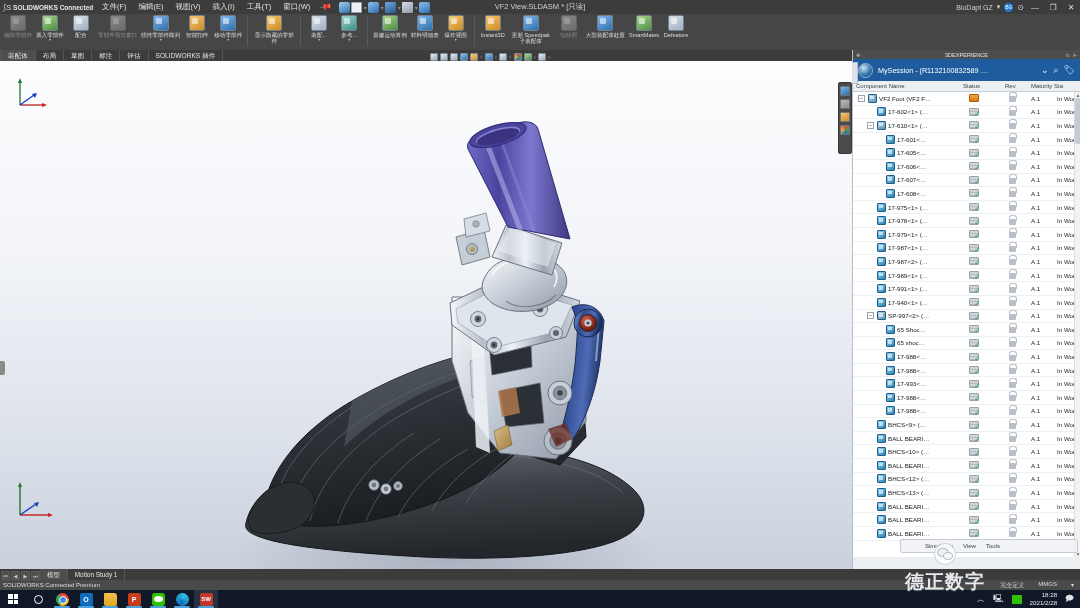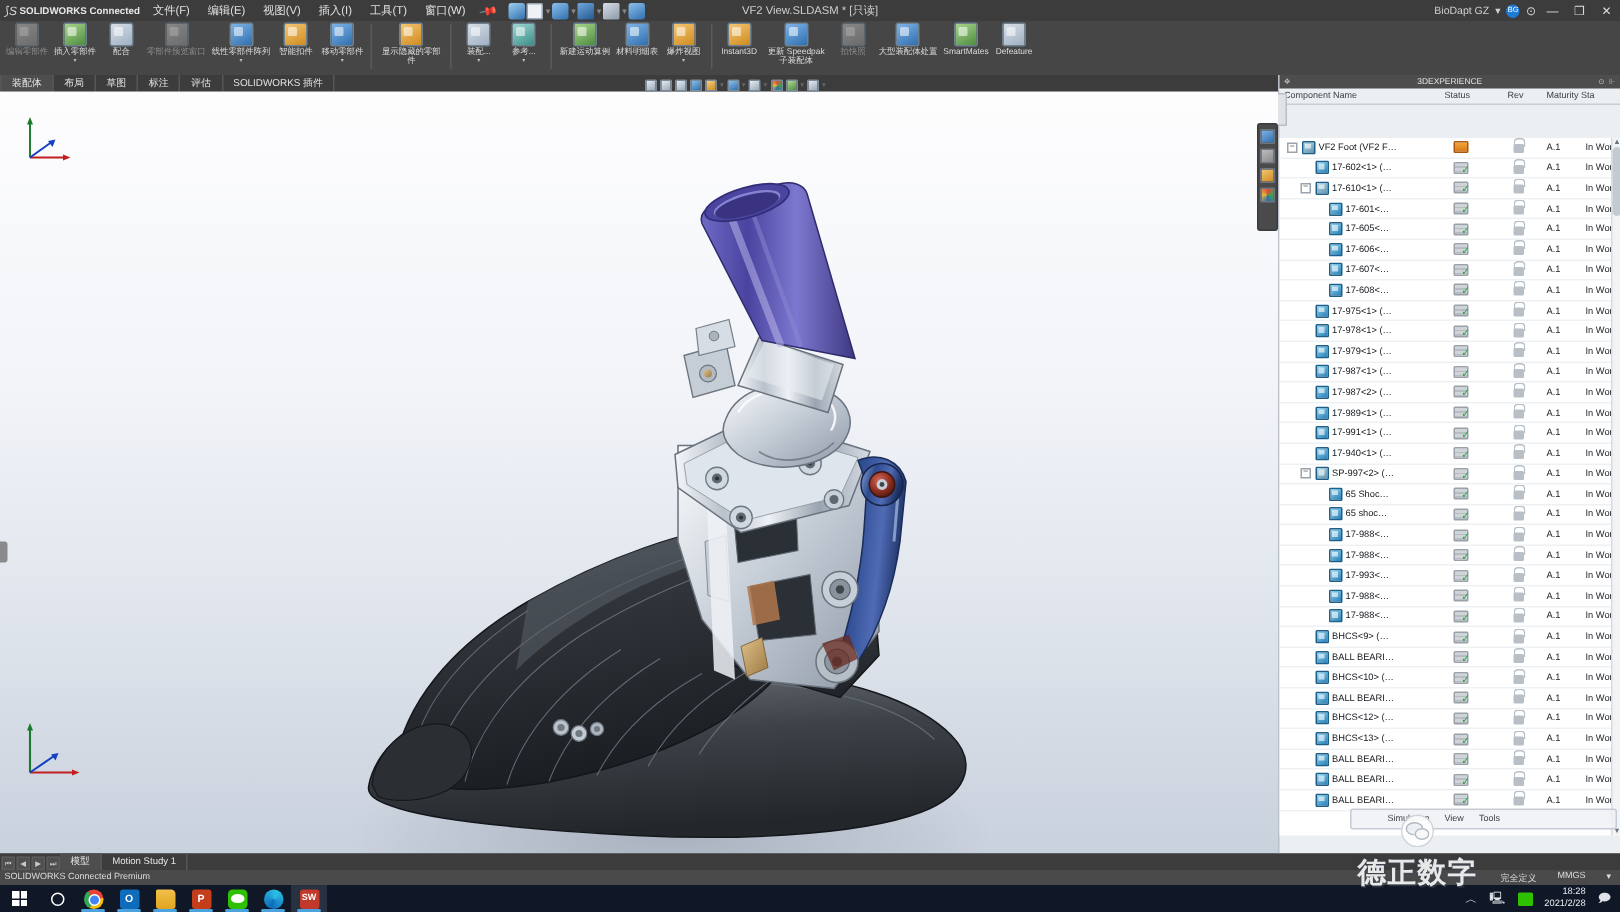--- a/index.html
+++ b/index.html
@@ -679,20 +679,27 @@
   <div class="rpanel">
     <div class="rp-title">
       <span class="lft">✥</span>
       <span>3DEXPERIENCE</span>
       <span class="rgt">
         <span>⊙</span>
         <span>⊩</span>
       </span>
     </div>
 
+    <div class="rp-search">
+      <span class="rp-globe"></span>
+      <span class="rp-sessname">MySession - (R1132100832589 …</span>
+      <span class="rp-ic">⌄</span>
+      <span class="rp-ic">⌕</span>
+      <span class="rp-ic">🏷</span>
+    </div>
 
     <div class="rp-cols">
       <span class="c-name">Component Name</span>
       <span class="c-status">Status</span>
       <span class="c-rev">Rev</span>
       <span class="c-mat">Maturity Sta</span>
     </div>
 
     <div class="tree" id="tree">
         <div class="trow">

